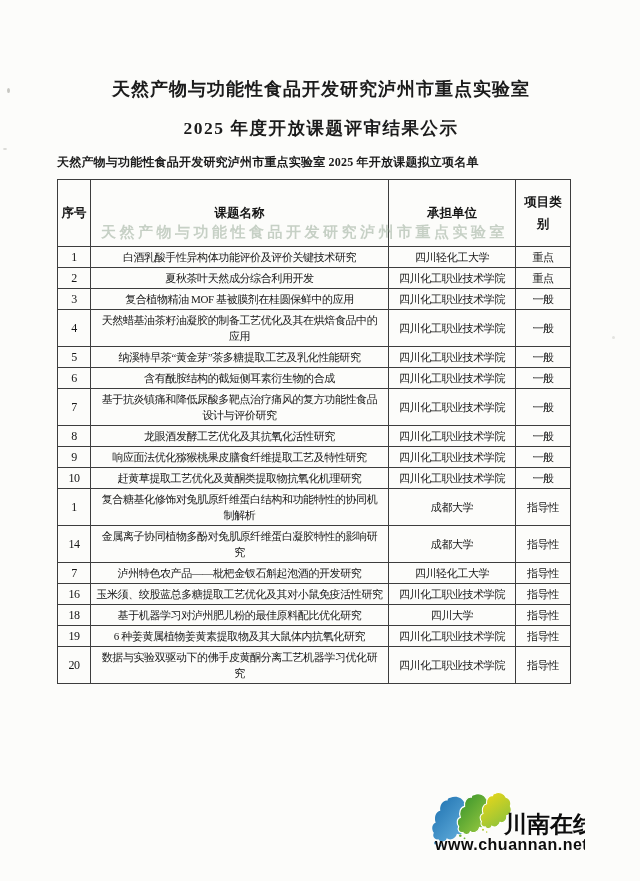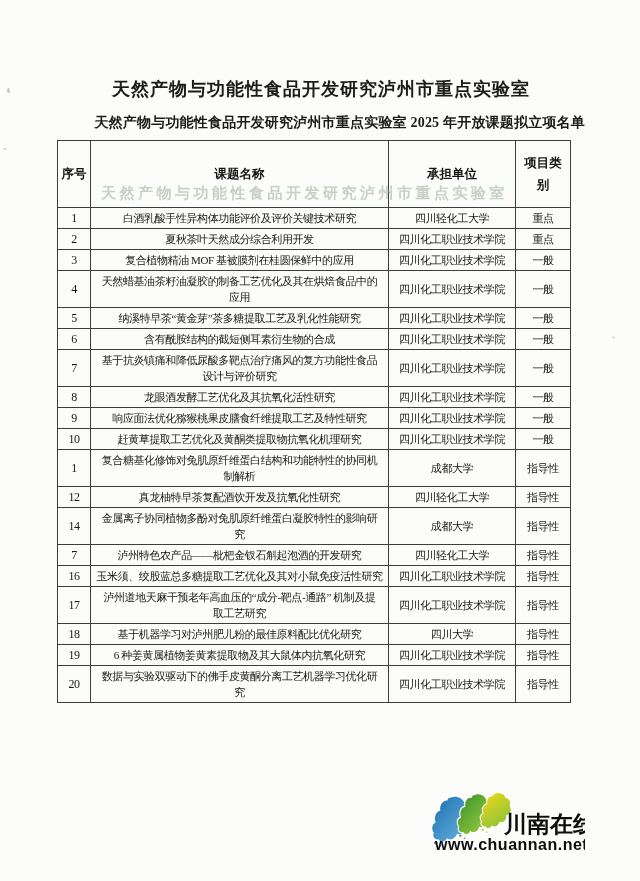--- a/index.html
+++ b/index.html
@@ -17,21 +17,21 @@
   }
   .doc-subtitle{
     margin-top:16px;text-align:center;font-size:17.5px;font-weight:700;
     letter-spacing:1.5px;
   }
   .body-par{margin-top:14px;font-size:15px;line-height:31px;}
   .body-par .ln{text-align:justify;}
   .body-par .ln.indent{text-indent:2em;}
 
   .table-caption{
-    margin-top:12px;text-align:right;font-size:14px;font-weight:700;
+    margin-top:12px;text-align:left;font-size:12px;font-weight:700;
     letter-spacing:0.2px;
   }
 
   .table-wrap{position:relative;margin-top:8px;}
   table.projects{border-collapse:collapse;table-layout:fixed;width:513px;}
   .projects th,.projects td{
     border:1px solid #3d3d3d;text-align:center;vertical-align:middle;
     padding:2px 3px;color:#161616;
   }
   .projects th{font-size:12.5px;font-weight:700;}
@@ -64,20 +64,21 @@
 <body>
 
 <div class="page">
 
   <div class="speck speck1"></div>
   <div class="speck speck2"></div>
   <div class="speck speck3"></div>
 
   <div class="content">
     <div class="doc-title">天然产物与功能性食品开发研究泸州市重点实验室</div>
+    <div class="doc-subtitle">2025 年度开放课题评审结果公示</div>
 
     <div class="body-par">
     </div>
 
     <div class="table-caption">天然产物与功能性食品开发研究泸州市重点实验室 2025 年开放课题拟立项名单</div>
 
     <div class="table-wrap">
       <div class="ghost-text">天然产物与功能性食品开发研究泸州市重点实验室</div>
       <table class="projects">
         <colgroup>
@@ -158,48 +159,35 @@
               <td class="c-category">一般</td>
             </tr>
             <tr>
               <td class="c-no">1</td>
               <td class="c-name">复合糖基化修饰对兔肌原纤维蛋白结构和功能特性的协同机
 制解析</td>
               <td class="c-unit">成都大学</td>
               <td class="c-category">指导性</td>
             </tr>
             <tr>
-              <td class="c-no">12</td>
-              <td class="c-name">真龙柚特早茶复配酒饮开发及抗氧化性研究</td>
-              <td class="c-unit">四川轻化工大学</td>
-              <td class="c-category">指导性</td>
-            </tr>
-            <tr>
               <td class="c-no">14</td>
               <td class="c-name">金属离子协同植物多酚对兔肌原纤维蛋白凝胶特性的影响研
 究</td>
               <td class="c-unit">成都大学</td>
               <td class="c-category">指导性</td>
             </tr>
             <tr>
               <td class="c-no">7</td>
               <td class="c-name">泸州特色农产品——枇杷金钗石斛起泡酒的开发研究</td>
               <td class="c-unit">四川轻化工大学</td>
               <td class="c-category">指导性</td>
             </tr>
             <tr>
               <td class="c-no">16</td>
               <td class="c-name">玉米须、绞股蓝总多糖提取工艺优化及其对小鼠免疫活性研究</td>
-              <td class="c-unit">四川化工职业技术学院</td>
-              <td class="c-category">指导性</td>
-            </tr>
-            <tr>
-              <td class="c-no">17</td>
-              <td class="c-name">泸州道地天麻干预老年高血压的“成分-靶点-通路” 机制及提
-取工艺研究</td>
               <td class="c-unit">四川化工职业技术学院</td>
               <td class="c-category">指导性</td>
             </tr>
             <tr>
               <td class="c-no">18</td>
               <td class="c-name">基于机器学习对泸州肥儿粉的最佳原料配比优化研究</td>
               <td class="c-unit">四川大学</td>
               <td class="c-category">指导性</td>
             </tr>
             <tr>

